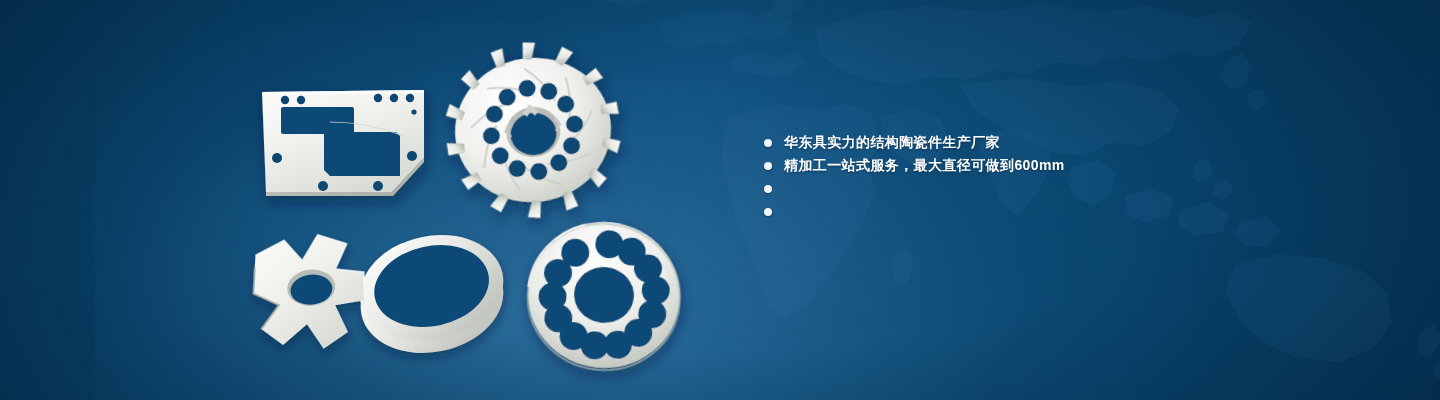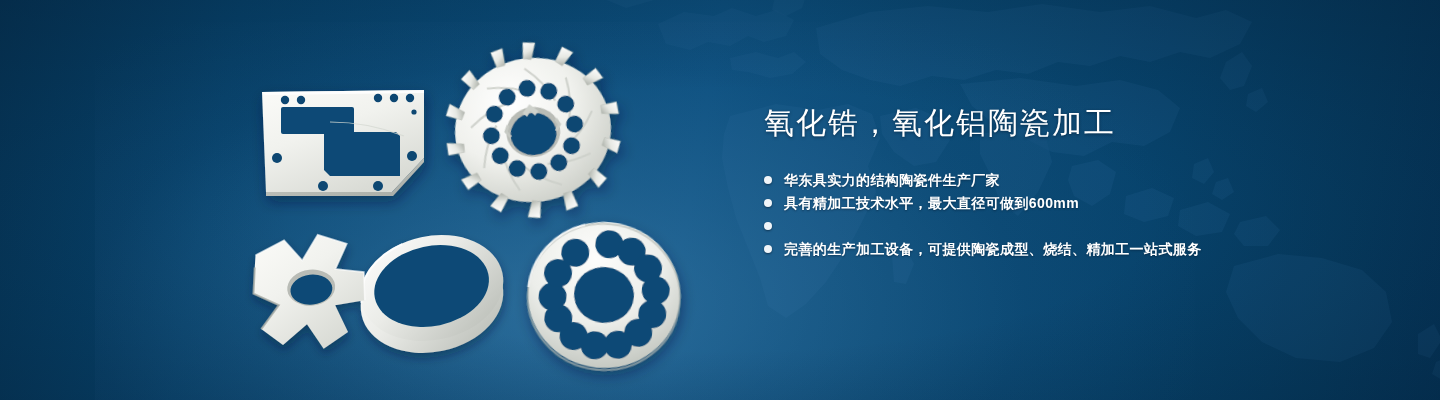--- a/index.html
+++ b/index.html
@@ -320,34 +320,32 @@
           <circle cx="-51" cy="7" r="14"></circle>
           <circle cx="-48" cy="-17" r="14"></circle>
           <circle cx="-33" cy="-39" r="14"></circle>
         </g>
         <path d="M-76 0 A76 73 0 0 1 -26 -68" stroke="#ffffff" stroke-width="2.2" fill="none" opacity="0.75"></path>
       </g>
     </svg>
   </div>
 
   <div class="copy">
-    <div class="headline">氧化锆，氧化铝陶瓷加工</div>
 
     <div class="bullets">
       <div class="bullet">
         <span class="dot"></span>
         <span class="btext">华东具实力的结构陶瓷件生产厂家</span>
       </div>
       <div class="bullet">
         <span class="dot"></span>
-        <span class="btext">具有精加工技术水平，最大直径可做到600mm</span>
+        <span class="btext">精加工一站式服务，最大直径可做到600mm</span>
       </div>
       <div class="bullet">
         <span class="dot"></span>
       </div>
       <div class="bullet">
         <span class="dot"></span>
-        <span class="btext">完善的生产加工设备，可提供陶瓷成型、烧结、精加工一站式服务</span>
       </div>
     </div>
   </div>
 
 </div>
 
 </body></html>

